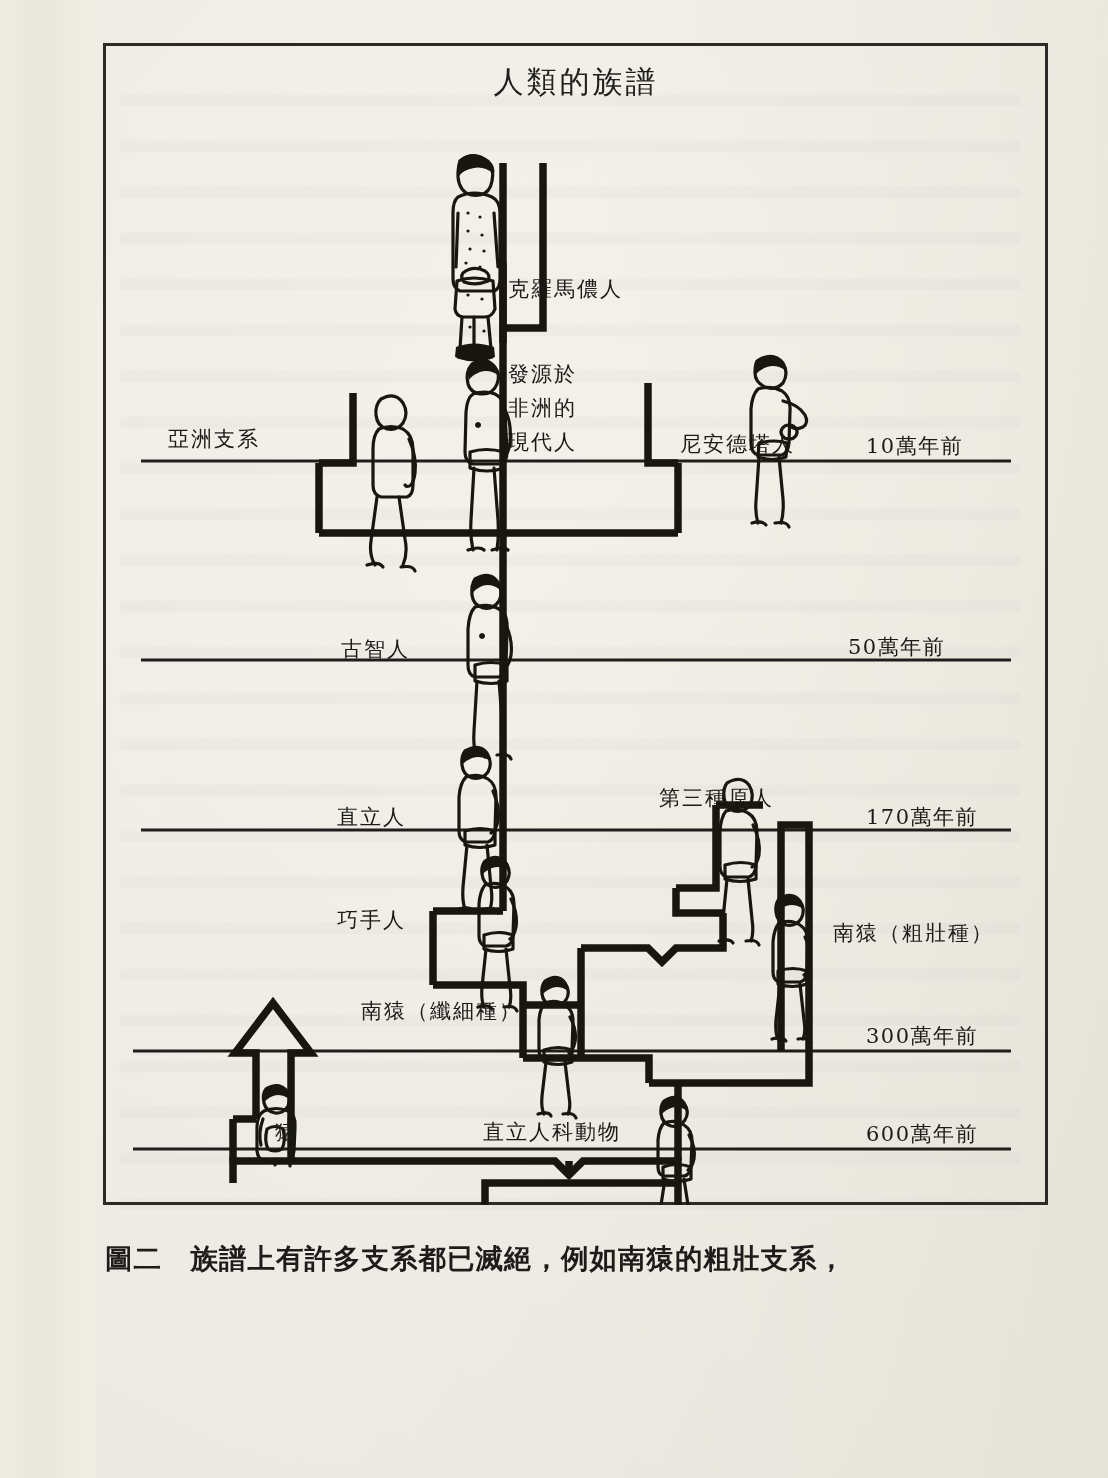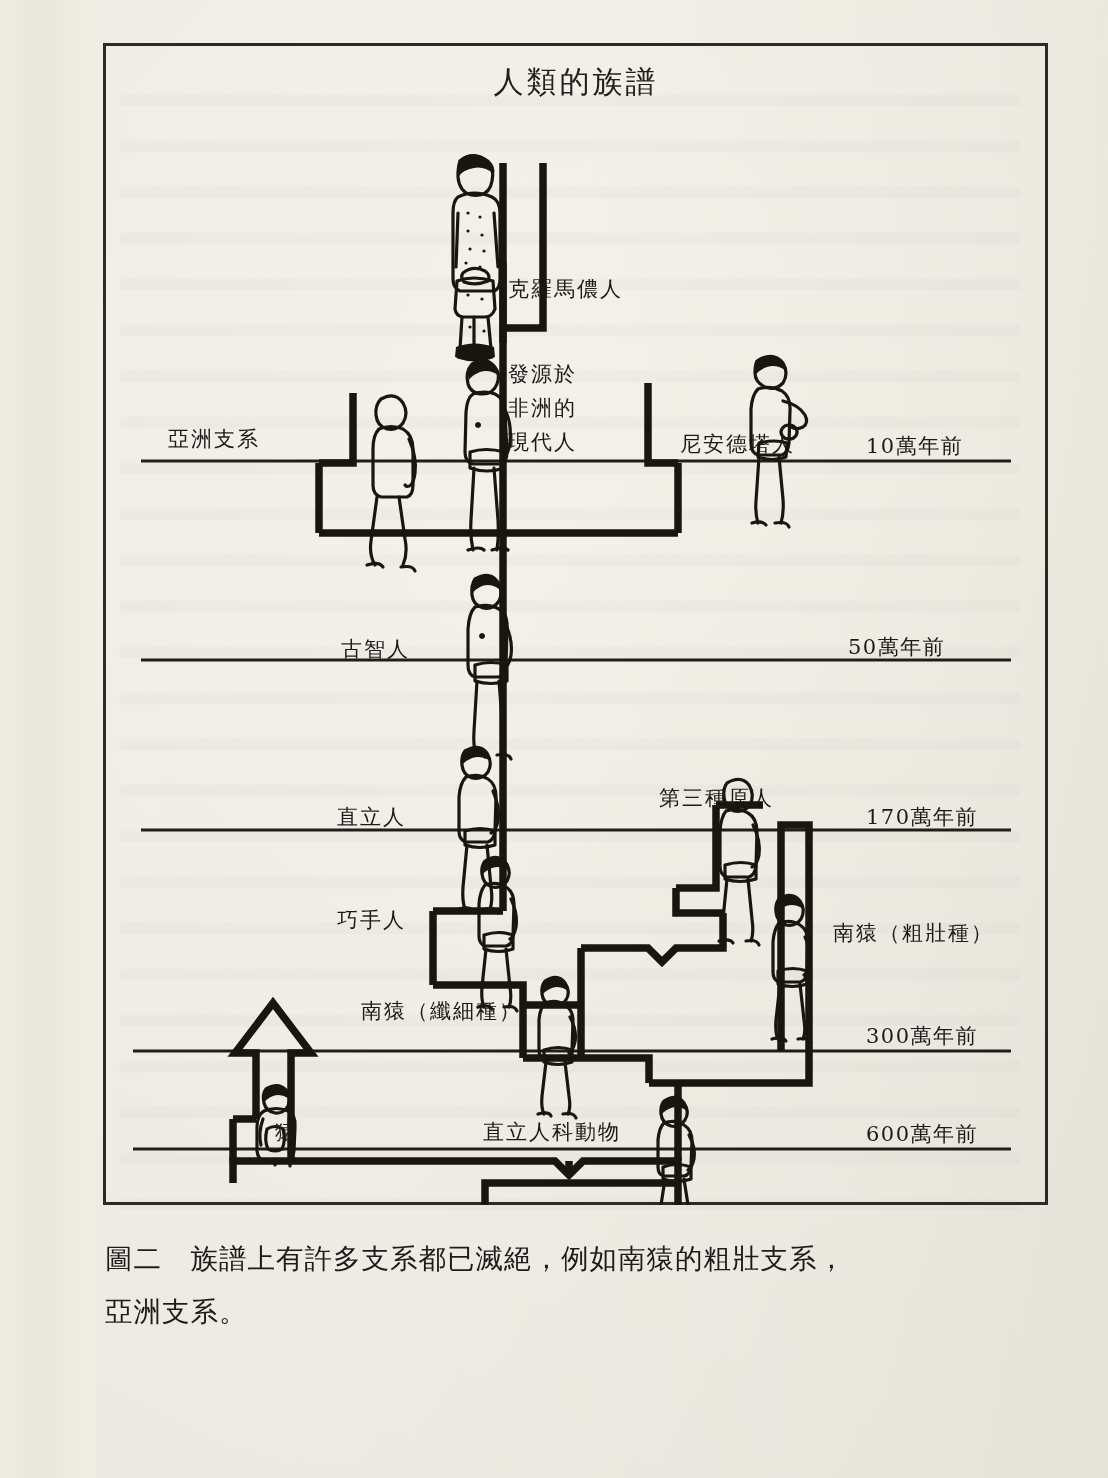--- a/index.html
+++ b/index.html
@@ -95,21 +95,21 @@
     position: absolute;
     left: 105px;
     top: 1232px;
     width: 945px;
     font-family: "DejaVu Serif", "Liberation Serif", serif;
     font-size: 27.5px;
     line-height: 53px;
     color: #1d1c1a;
     letter-spacing: 1px;
   }
-  #caption .cap-line { white-space: pre; display: block; }
+  #caption .cap-line { white-space: pre; display: block; font-weight: bold; }
 </style>
 </head>
 <body>
 
 <div id="page"></div>
 <div id="gutter"></div>
 <div id="bleed"></div>
 
 <div id="frame"></div>
 
@@ -340,14 +340,13 @@
     <text class="lbl-era" x="745" y="611">50萬年前</text>
     <text class="lbl-era" x="763" y="781">170萬年前</text>
     <text class="lbl-era" x="763" y="1000">300萬年前</text>
     <text class="lbl-era" x="763" y="1098">600萬年前</text>
   </g>
 
 </svg>
 
 <div id="caption">
   <span class="cap-line">圖二　族譜上有許多支系都已滅絕，例如南猿的粗壯支系，</span>
-  <span class="cap-line">亞洲支系。</span>
 </div>
 
 </body></html>

